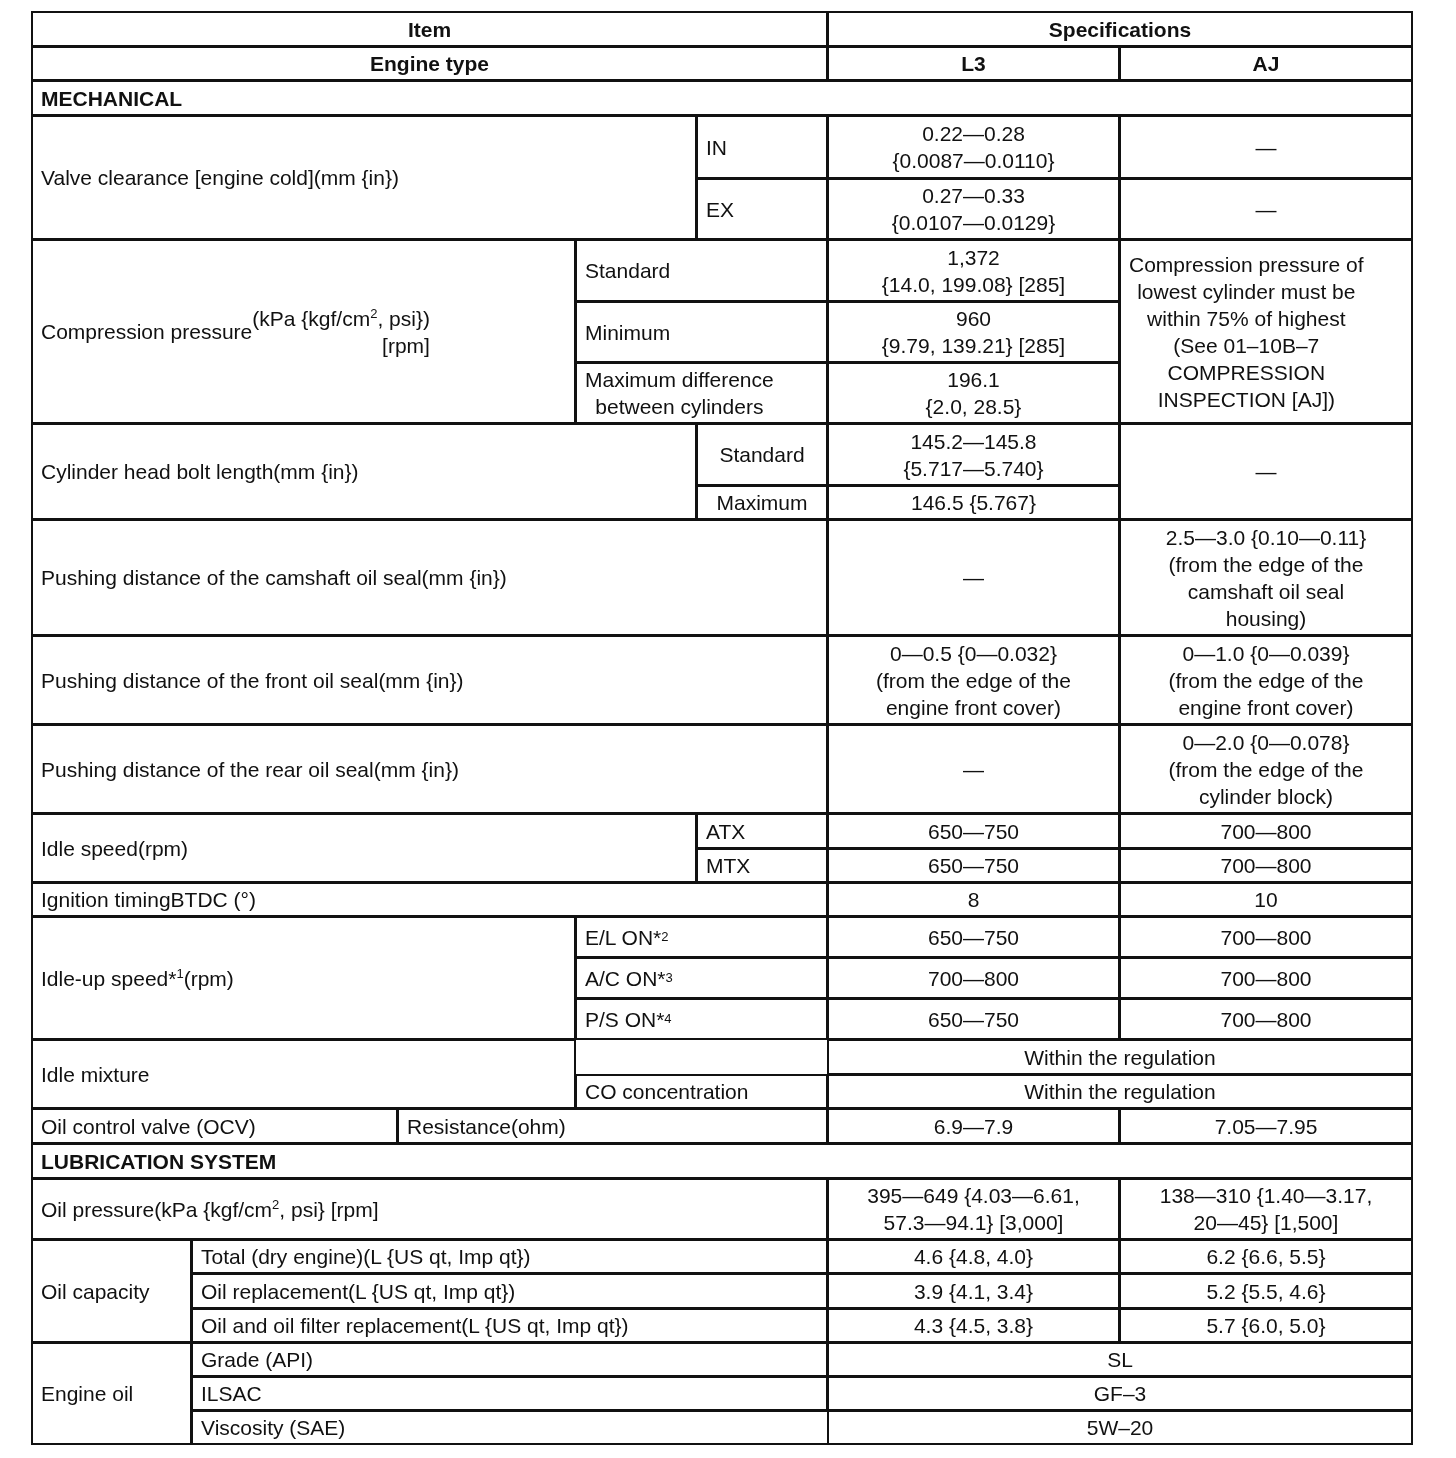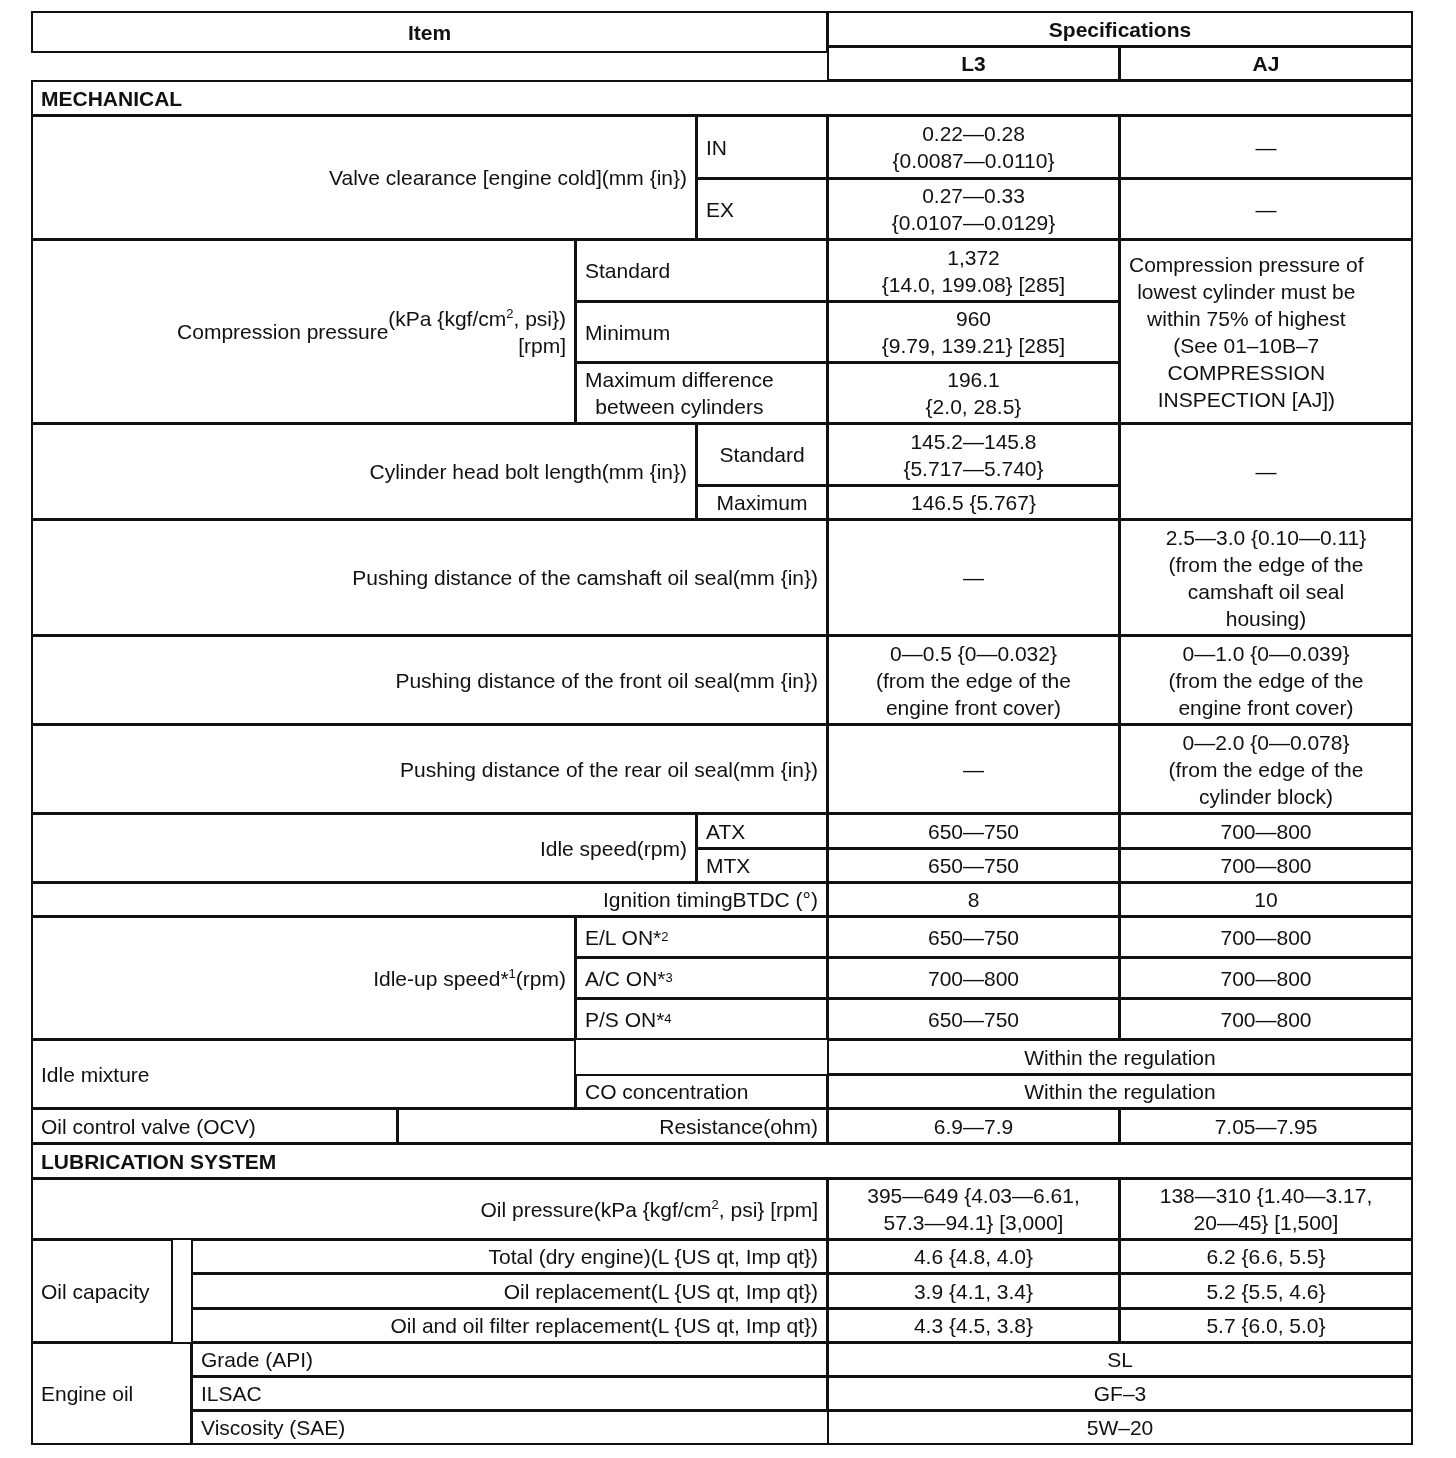--- a/index.html
+++ b/index.html
@@ -5,33 +5,34 @@
   html, body { margin: 0; padding: 0; background: #ffffff; }
   body { width: 1456px; height: 1458px; position: relative; overflow: hidden;
          font-family: "Liberation Sans", "DejaVu Sans", sans-serif; color: #111; }
   #sheet { position: absolute; left: 0; top: 0; width: 1456px; height: 1458px; }
   .c { position: absolute; box-sizing: border-box; border: 2px solid #111;
        margin-left: -1px; margin-top: -1px;
        display: flex; align-items: center; padding: 0 8px;
        font-size: 21px; line-height: 27px; background: #fff; overflow: hidden; }
   .ctr { justify-content: center; text-align: center; }
   .lft { justify-content: flex-start; text-align: left; }
-  .sp  { justify-content: flex-end; }
+  .sp  { justify-content: flex-start; }
   .bold { font-weight: bold; }
   .u { text-align: right; white-space: pre-line; }
   .ml { white-space: pre-line; text-align: center; }
   sup { font-size: 13px; line-height: 0; vertical-align: super; }
 </style>
 </head>
 <body>
 
 <div id="sheet">
 
-  <div class="c ctr bold" style="left:32px;top:12px;width:797px;height:42px">Item</div>
+  <div class="c ctr bold" style="left:32px;top:12px;width:797px;height:36px">Item</div>
   <div class="c ctr bold" style="left:828px;top:12px;width:586px;height:36px">Specifications</div>
+  <div class="c ctr bold" style="left:32px;top:47px;width:797px;height:35px">Engine type</div>
   <div class="c ctr bold" style="left:828px;top:47px;width:293px;height:35px">L3</div>
   <div class="c lft bold" style="left:32px;top:81px;width:1382px;height:36px">MECHANICAL</div>
 
   <div class="c ctr bold" style="left:1120px;top:47px;width:294px;height:35px">AJ</div>
 
   <div class="c sp" style="left:32px;top:116px;width:666px;height:125px">
     <span>Valve clearance [engine cold]</span>
     <span>(mm {in})</span>
   </div>
   <div class="c lft" style="left:697px;top:116px;width:132px;height:64px">IN</div>
@@ -164,21 +165,21 @@
 
   <div class="c sp" style="left:32px;top:1179px;width:797px;height:62px">
     <span>Oil pressure</span>
     <span><span>(kPa {kgf/cm</span><sup>2</sup><span>, psi} [rpm]</span></span>
   </div>
   <div class="c ctr ml" style="left:828px;top:1179px;width:293px;height:62px">395—649 {4.03—6.61,
 57.3—94.1} [3,000]</div>
   <div class="c ctr ml" style="left:1120px;top:1179px;width:294px;height:62px">138—310 {1.40—3.17,
 20—45} [1,500]</div>
 
-  <div class="c lft" style="left:32px;top:1240px;width:142px;height:104px">Oil capacity</div>
+  <div class="c lft" style="left:32px;top:1240px;width:161px;height:104px">Oil capacity</div>
 
   <div class="c sp" style="left:192px;top:1240px;width:637px;height:35px">
     <span>Total (dry engine)</span>
     <span>(L {US qt, Imp qt})</span>
   </div>
   <div class="c ctr" style="left:828px;top:1240px;width:293px;height:35px">4.6 {4.8, 4.0}</div>
   <div class="c ctr" style="left:1120px;top:1240px;width:294px;height:35px">6.2 {6.6, 5.5}</div>
 
   <div class="c sp" style="left:192px;top:1274px;width:637px;height:36px">
     <span>Oil replacement</span>

